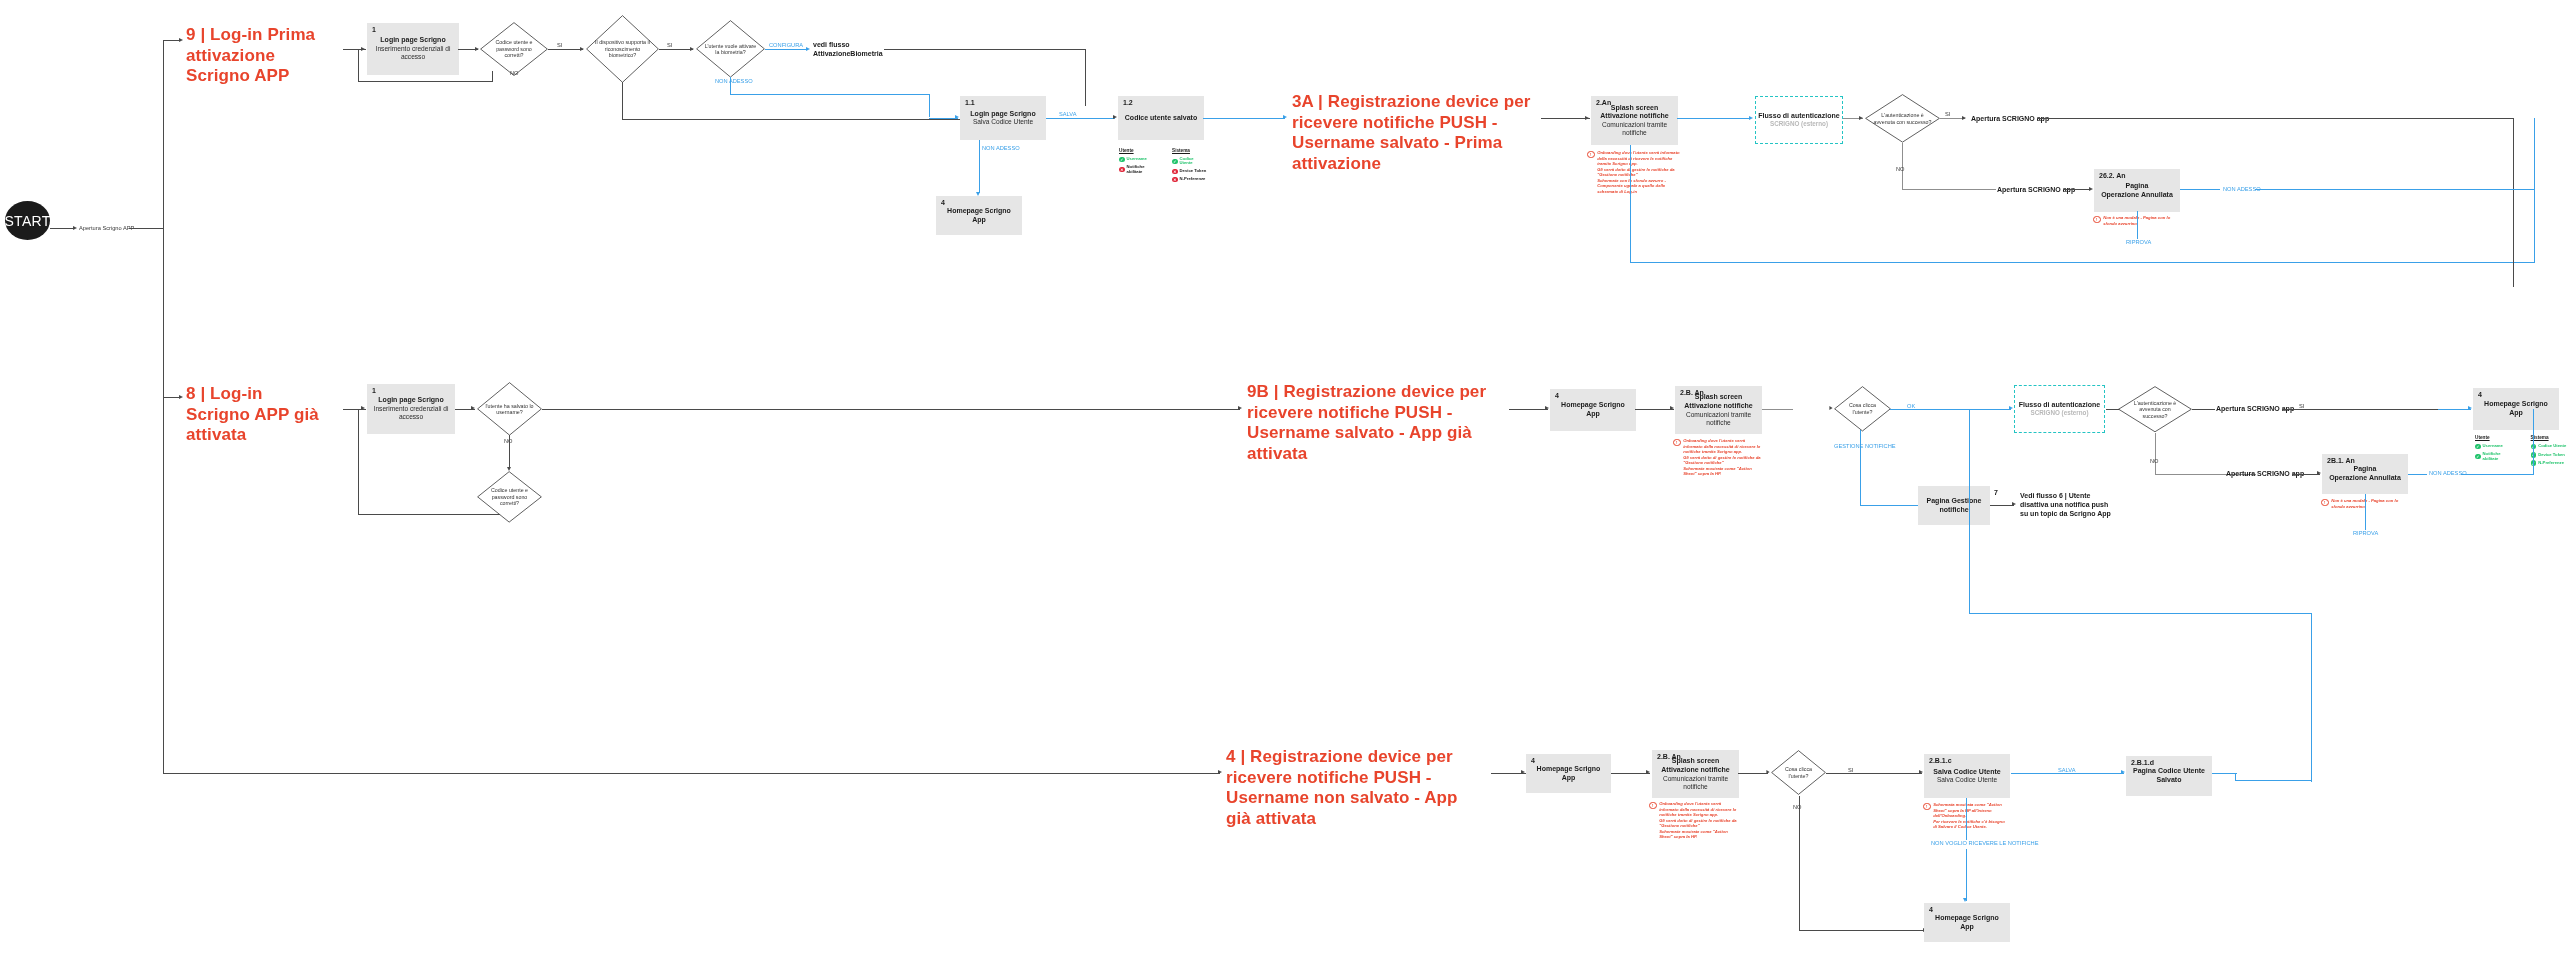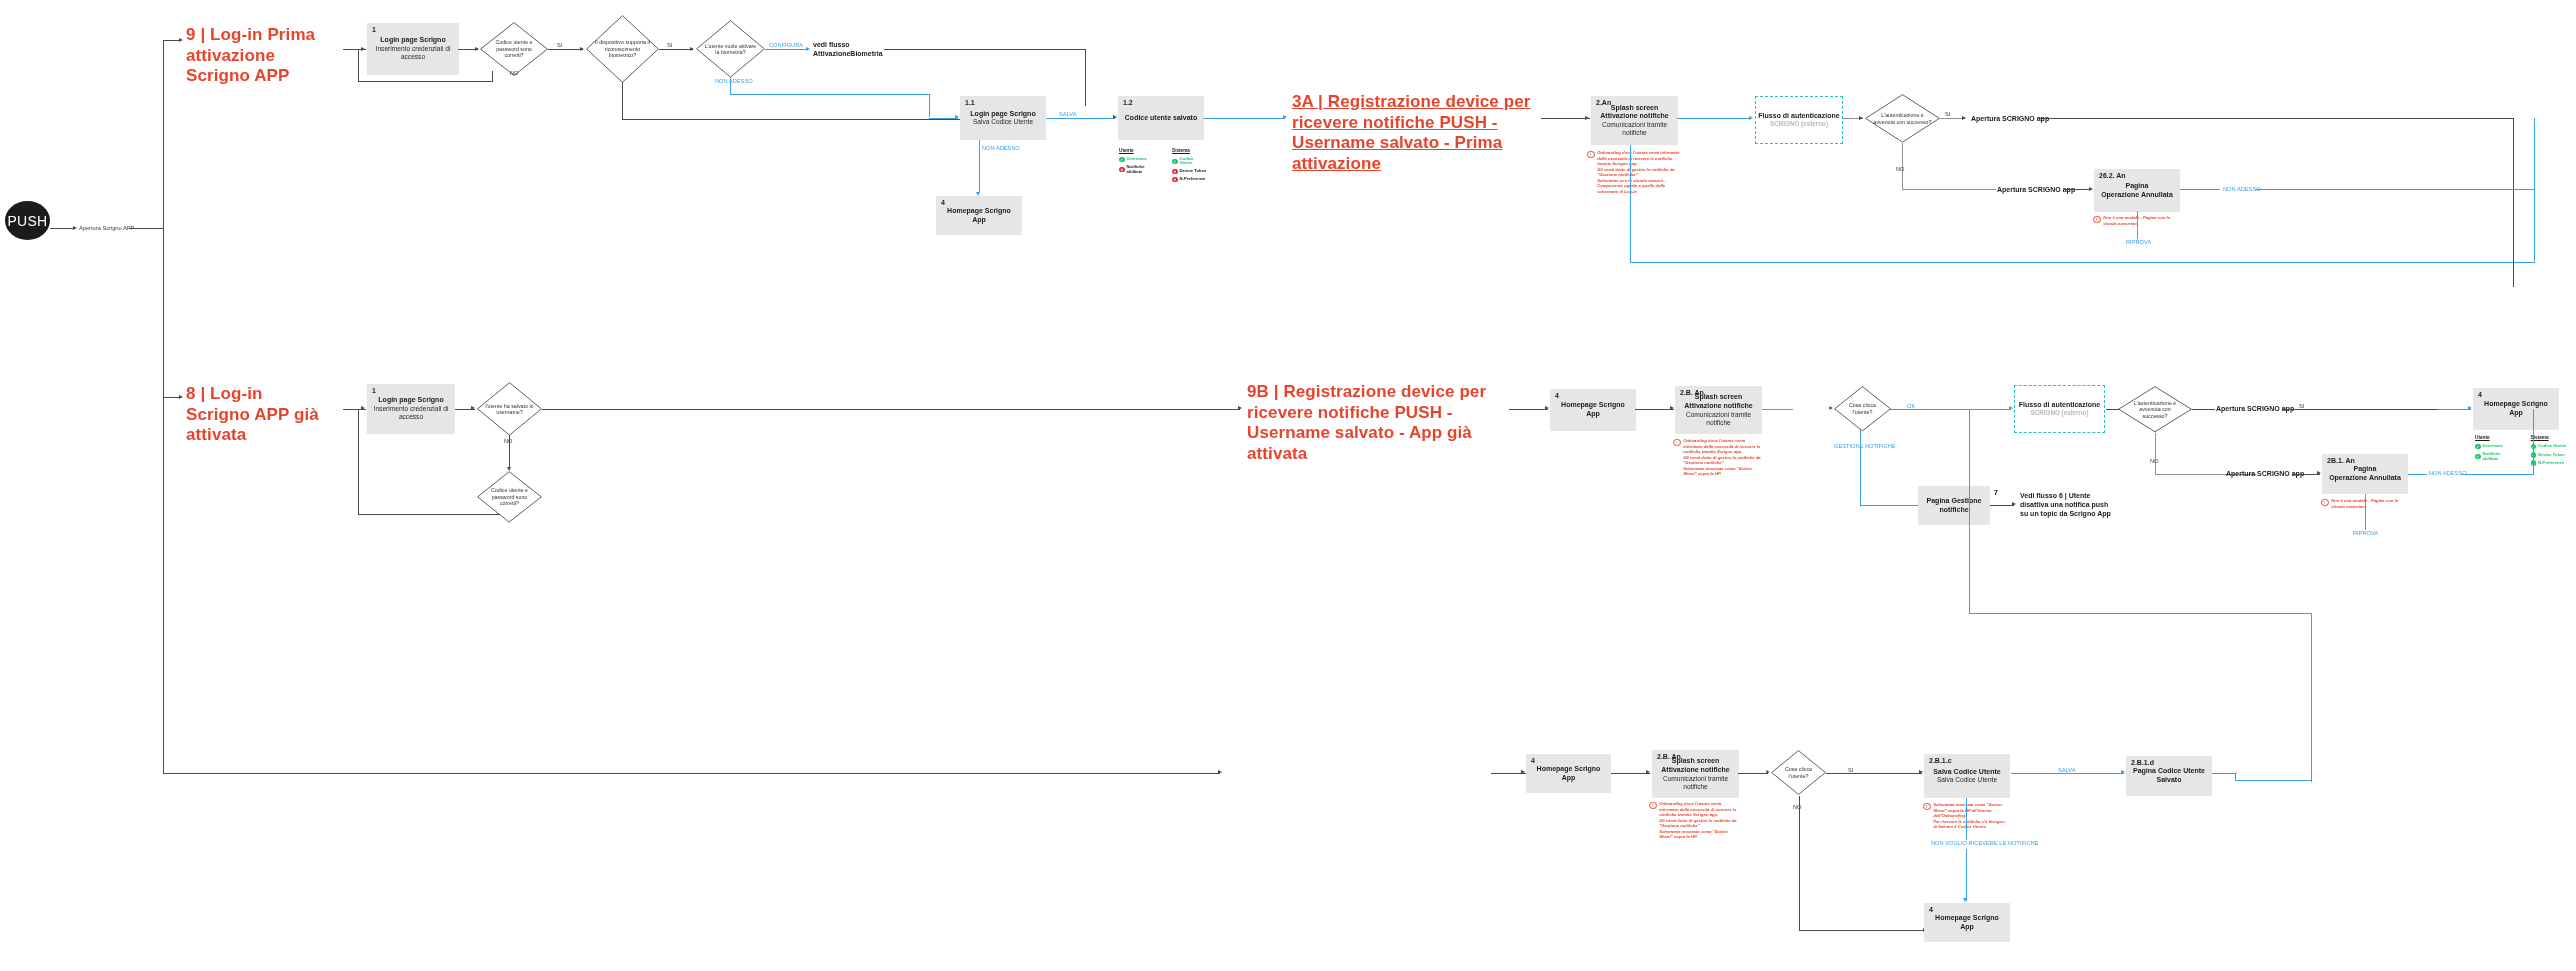--- a/index.html
+++ b/index.html
@@ -87,21 +87,21 @@
   .legend .lbl{font-size:4.2px;font-weight:bold;line-height:1.1;}
   .legend .lbl.ok{color:#20c36b;}
   .legend .lbl.no{color:#1b1b1b;}
 </style>
 </head>
 <body>
 
 <div id="canvas">
 
   <div class="abs start-node" style="left:5px;top:201px;width:45px;height:39px;">
-    <span>PUSH</span>
+    <span>START</span>
   </div>
   <div class="abs ln" style="left:50px;top:228px;width:22.6px;height:0.8px;"></div>
   <div class="abs arrow arw-r" style="left:73px;top:226px;"></div>
   <div class="abs edge-label" style="left:79px;top:225px;">Apertura Scrigno APP</div>
   <div class="abs ln" style="left:129px;top:228px;width:35px;height:0.8px;"></div>
 
   <div class="abs ln" style="left:163px;top:40px;width:0.8px;height:733px;"></div>
   <div class="abs ln" style="left:163px;top:40px;width:16.4px;height:0.8px;"></div>
   <div class="abs arrow arw-r" style="left:179px;top:38px;"></div>
 
@@ -217,21 +217,21 @@
   <div class="abs edge-label blue" style="left:982px;top:145px;">NON ADESSO</div>
   <div class="abs ln blue" style="left:979px;top:140px;width:0.8px;height:53px;"></div>
   <div class="abs arrow arw-d blue" style="left:976px;top:192px;"></div>
   <div class="abs box" style="left:936px;top:196px;width:86px;height:39px;">
     <span class="box-id">4</span>
     <span class="l-bold">Homepage Scrigno App</span>
   </div>
 
   <div class="abs ln blue" style="left:1203px;top:118px;width:82px;height:0.8px;"></div>
   <div class="abs arrow arw-r blue" style="left:1283px;top:115px;"></div>
-  <div class="abs sec-title" style="left:1292px;top:92px;width:252px;text-decoration:underline;">3A | Registrazione device per ricevere notifiche PUSH - Username salvato - Prima attivazione</div>
+  <div class="abs sec-title" style="left:1292px;top:92px;width:252px;">3A | Registrazione device per ricevere notifiche PUSH - Username salvato - Prima attivazione</div>
 
   <div class="abs ln" style="left:1541px;top:118px;width:49px;height:0.8px;"></div>
   <div class="abs arrow arw-r" style="left:1585px;top:116px;"></div>
   <div class="abs box" style="left:1591px;top:96px;width:87px;height:49px;">
     <span class="box-id">2.An</span>
     <span class="l-bold">Splash screen</span>
     <span class="l-bold">Attivazione notifiche</span>
     <span class="l-reg">Comunicazioni tramite notifiche</span>
   </div>
   <div class="abs note" style="left:1587px;top:150px;width:93px;">
@@ -463,20 +463,21 @@
   <div class="abs ln blue" style="left:1969px;top:409px;width:0.8px;height:204px;"></div>
   <div class="abs ln blue" style="left:1969px;top:613px;width:343px;height:0.8px;"></div>
   <div class="abs ln blue" style="left:2311px;top:613px;width:0.8px;height:169px;"></div>
   <div class="abs ln blue" style="left:2235px;top:780px;width:77px;height:0.8px;"></div>
 
   <div class="abs ln" style="left:163px;top:773px;width:421px;height:0.8px;"></div>
   <div class="abs ln" style="left:584px;top:773px;width:0.8px;height:0px;"></div>
   <div class="abs ln" style="left:584px;top:773px;width:636px;height:0.8px;"></div>
   <div class="abs arrow arw-r" style="left:1218px;top:770px;"></div>
 
+  <div class="abs sec-title" style="left:1226px;top:747px;width:252px;">4 | Registrazione device per ricevere notifiche PUSH - Username non salvato - App già attivata</div>
 
   <div class="abs ln" style="left:1491px;top:773px;width:35px;height:0.8px;"></div>
   <div class="abs arrow arw-r" style="left:1521px;top:770px;"></div>
   <div class="abs box" style="left:1526px;top:754px;width:85px;height:39px;">
     <span class="box-id">4</span>
     <span class="l-bold">Homepage Scrigno App</span>
   </div>
 
   <div class="abs ln" style="left:1611px;top:773px;width:39px;height:0.8px;"></div>
   <div class="abs arrow arw-r" style="left:1646px;top:770px;"></div>

